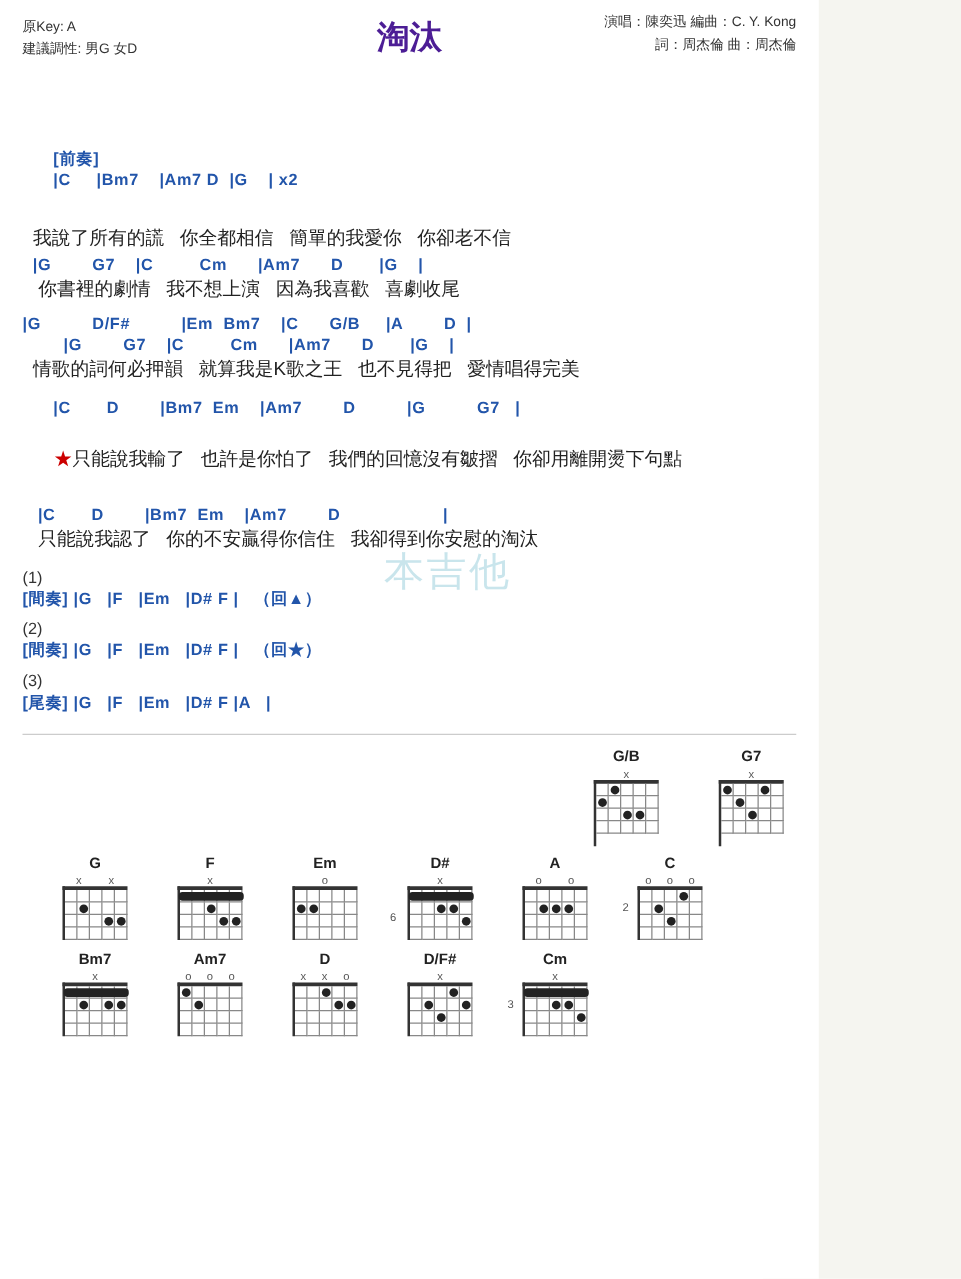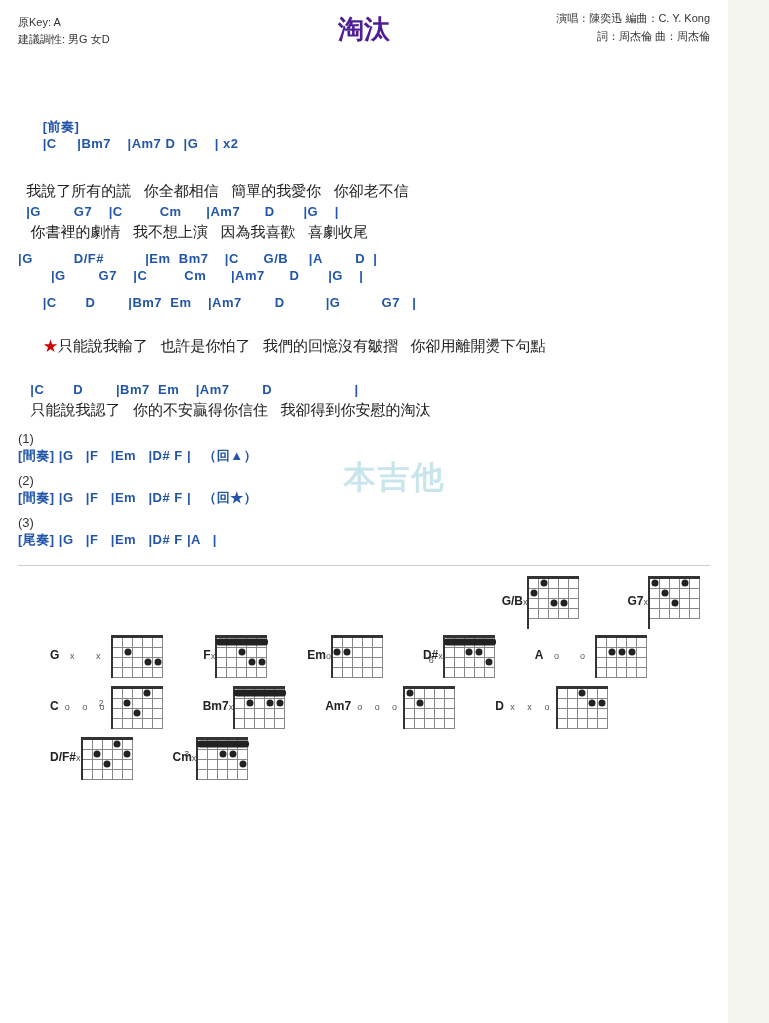--- a/index.html
+++ b/index.html
@@ -7,21 +7,21 @@
       background: #f5f5f0;
       font-family: "Arial", "Microsoft JhengHei", sans-serif;
       font-size: 13px;
       color: #222;
       width: 769px;
       min-height: 1023px;
       overflow-x: hidden;
     }
     .page {
       background: white;
-      width: 728px;
+      width: 655px;
       min-height: 1023px;
       padding: 14px 18px 10px 18px;
       position: relative;
     }
     .header-meta {
       font-size: 11px;
       color: #333;
       line-height: 1.5;
     }
     .title-area {
@@ -66,33 +66,34 @@
       color: #2255aa;
       font-weight: bold;
     }
     .repeat-label {
       font-size: 13px;
       color: #333;
       margin-bottom: 2px;
     }
     .watermark {
       position: absolute;
-      top: 456px;
+      top: 436px;
       left: 50%;
       transform: translateX(-20%);
       font-size: 32px;
       color: rgba(100,180,200,0.35);
-      font-weight: bold;
+      font-weight: normal;
       pointer-events: none;
       white-space: nowrap;
       letter-spacing: 2px;
       z-index: 10;
     }
     .chord-diagram {
       display: flex;
+      flex-direction: column;
       align-items: center;
       font-size: 11px;
       padding-left: 28px;
     }
     .chord-diagram .chord-name {
       font-size: 12px;
       font-weight: bold;
       color: #222;
       margin-bottom: 2px;
     }
@@ -160,20 +161,21 @@
     <div class="lyric-line">  我說了所有的謊   你全都相信   簡單的我愛你   你卻老不信</div>
     <div class="chord-line">  |G        G7    |C         Cm      |Am7      D       |G    |</div>
     <div class="lyric-line">   你書裡的劇情   我不想上演   因為我喜歡   喜劇收尾</div>
   </div>
 
   <div style="margin-top: 6px;"></div>
 
   <div class="section">
     <div class="chord-line">|G          D/F#          |Em  Bm7    |C      G/B     |A        D  |</div>
     <div class="chord-line">        |G        G7    |C         Cm      |Am7      D       |G    |</div>
+    <div class="lyric-line">  情歌的詞何必押韻   就算我是K歌之王   也不見得把   愛情唱得完美</div>
   </div>
 
   <div style="margin-top: 10px;"></div>
 
   <div class="section">
     <div class="chord-line">      |C       D        |Bm7  Em    |Am7        D          |G          G7   |</div>
     <div class="lyric-line">
       <span class="star">★</span><span>只能說我輸了   也許是你怕了   我們的回憶沒有皺摺   你卻用離開燙下句點</span>
     </div>
     <div class="chord-line">   |C       D        |Bm7  Em    |Am7        D                    |</div>

